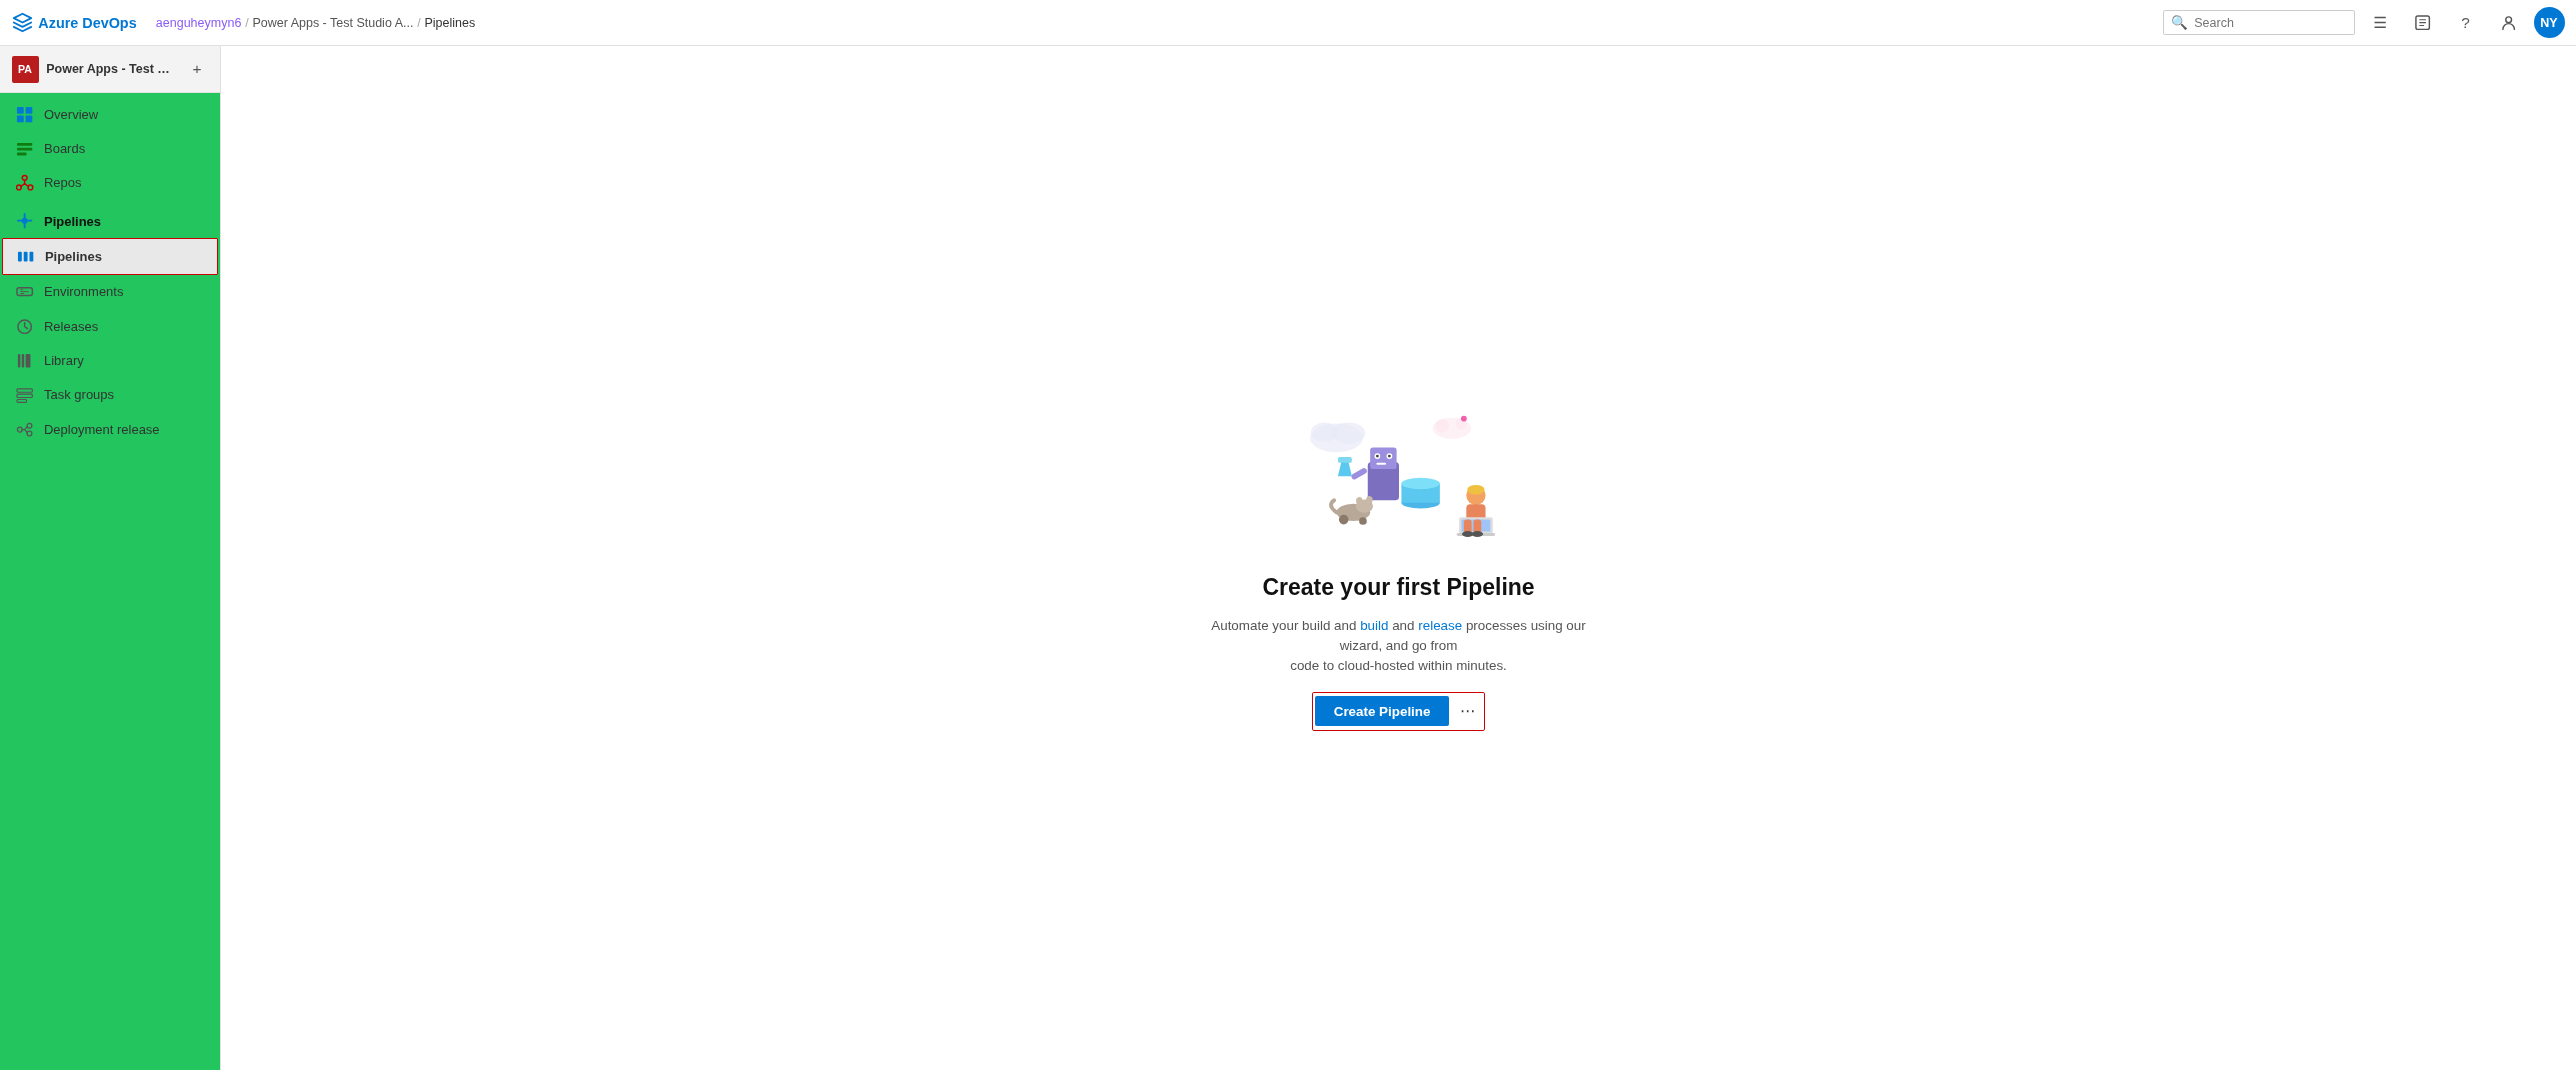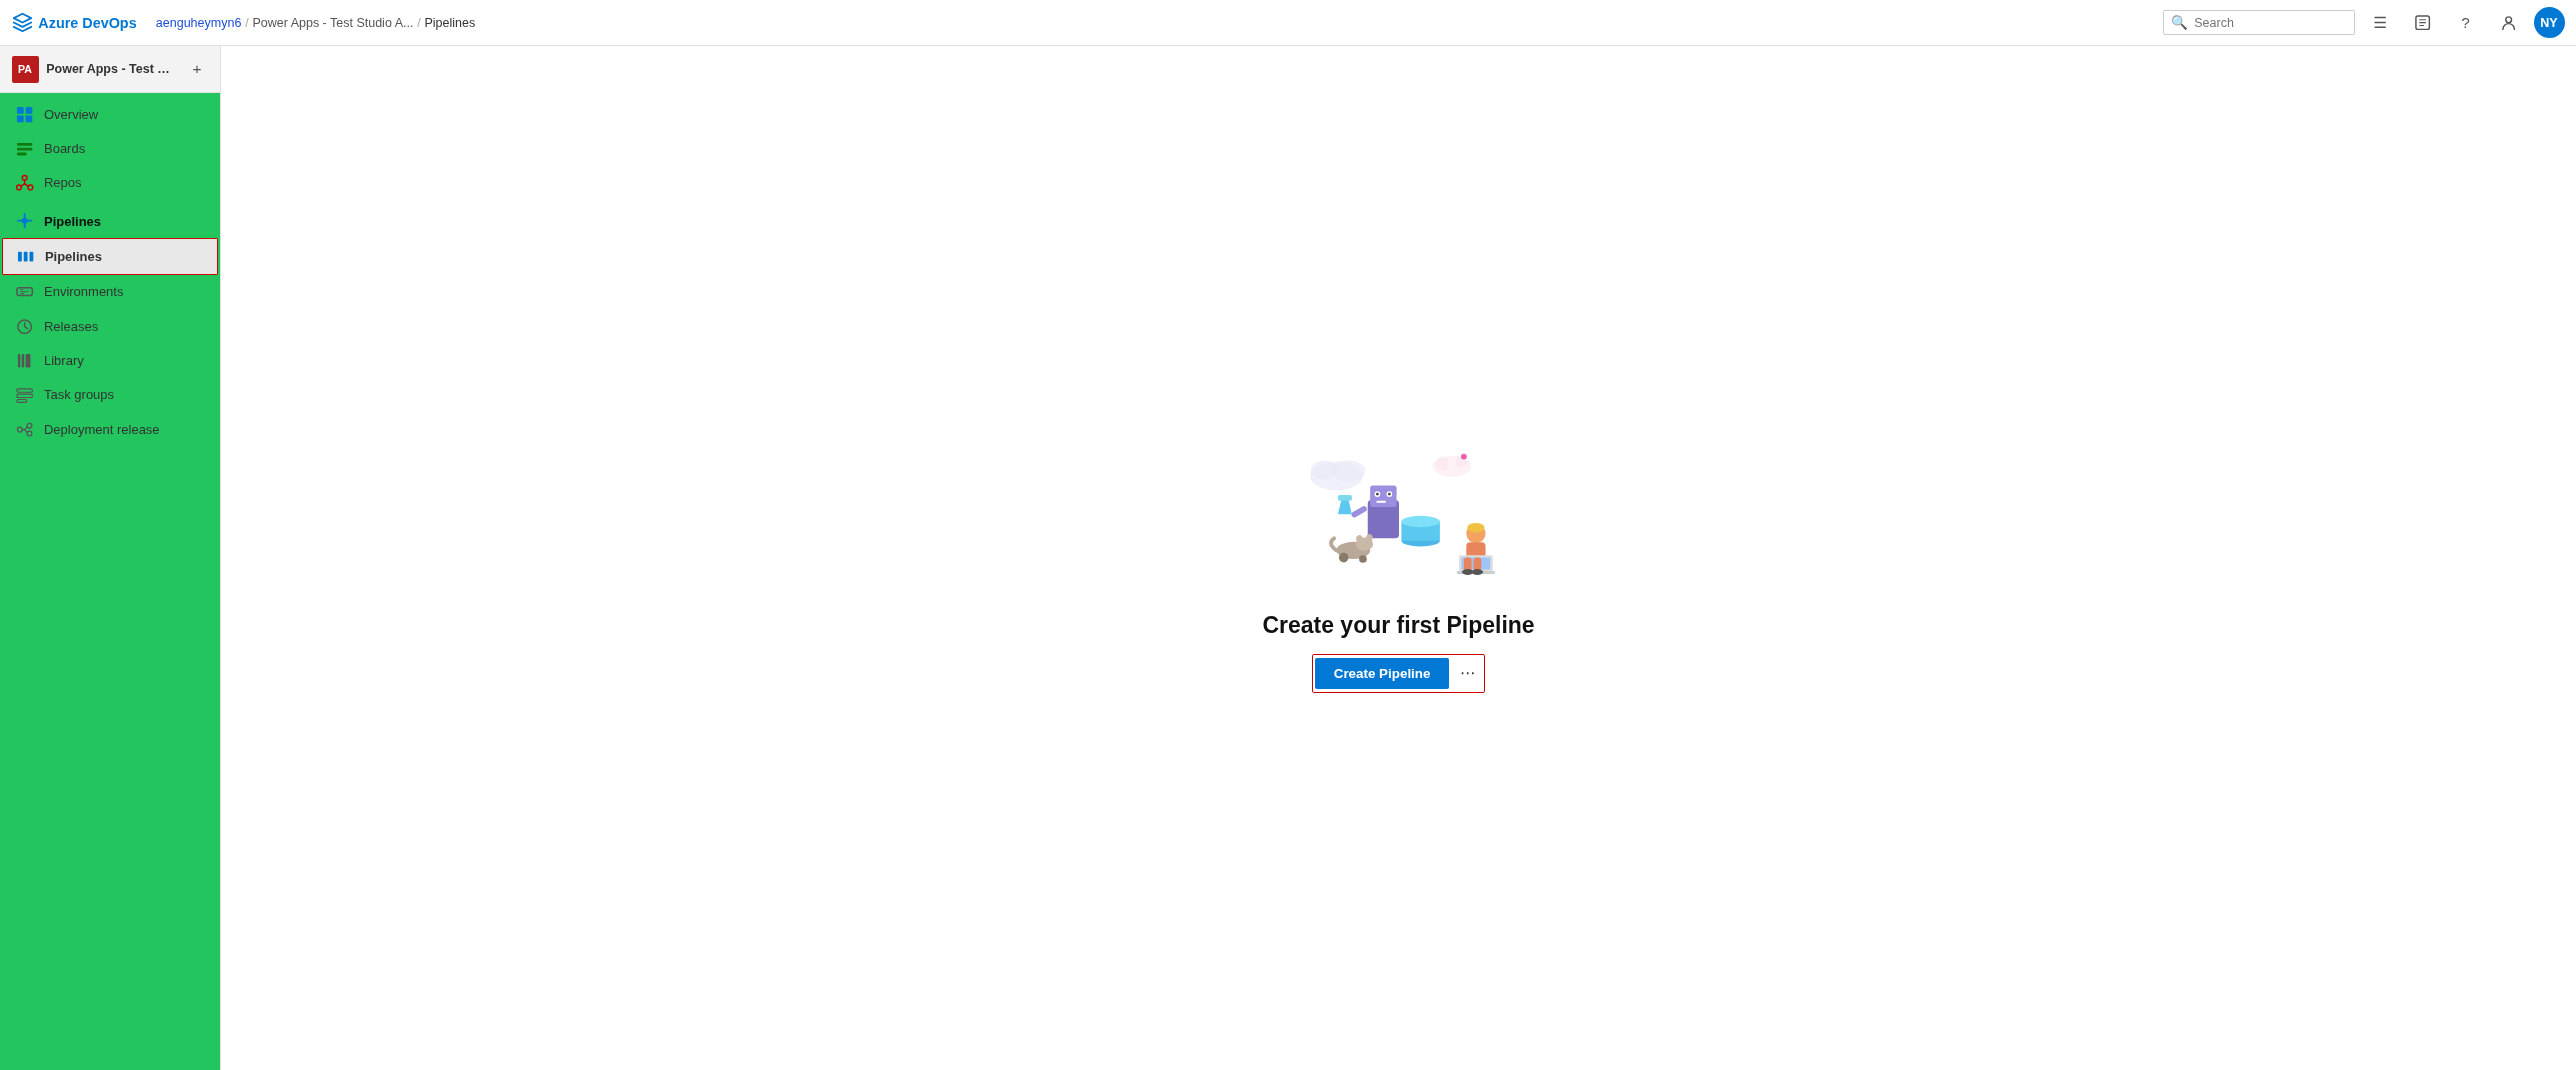--- a/index.html
+++ b/index.html
@@ -14,21 +14,21 @@
     .topbar-logo {
       display: flex; align-items: center; gap: 5.8px;
       color: #0078d4; font-weight: 700; font-size: 14.4px;
       white-space: nowrap; margin-right: 11.5px;
     }
     .topbar-logo svg { width: 21px; height: 21px; }
     .breadcrumb {
       display: flex; align-items: center; gap: 3.8px;
       color: #555; font-size: 12.5px; flex: 1;
     }
-    .breadcrumb .org { color: #1d4ed8; font-size: 12.5px; }
+    .breadcrumb .org { color: #8b5cf6; font-size: 12.5px; }
     .breadcrumb .sep { color: #aaa; }
     .breadcrumb .current { color: #333; }
     .topbar-right {
       display: flex; align-items: center; gap: 7.7px;
     }
     .search-box {
       display: flex; align-items: center;
       border: 1px solid #ccc; border-radius: 1.9px;
       padding: 3.8px 7.7px; gap: 5.8px; width: 192px;
       background: #fff;
@@ -349,20 +349,23 @@
         <rect x="380" y="278" width="80" height="6" rx="3" fill="#ccc"></rect>
 
         <rect x="395" y="250" width="16" height="30" rx="6" fill="#e8855a"></rect>
         <rect x="415" y="250" width="16" height="30" rx="6" fill="#e8855a"></rect>
 
         <ellipse cx="403" cy="280" rx="12" ry="6" fill="#555"></ellipse>
         <ellipse cx="423" cy="280" rx="12" ry="6" fill="#555"></ellipse>
       </svg>
 
       <h1>Create your first Pipeline</h1>
+      <p>
+        Automate your build and <a href="#">build</a> and <a href="#">release</a> processes using our wizard, and go from<br>code to cloud-hosted within minutes.
+      </p>
       <div class="action-row">
         <button class="create-pipeline-btn">Create Pipeline</button>
         <button class="more-btn">⋯</button>
       </div>
     </div>
   </div>
 
 </div>
 
 

